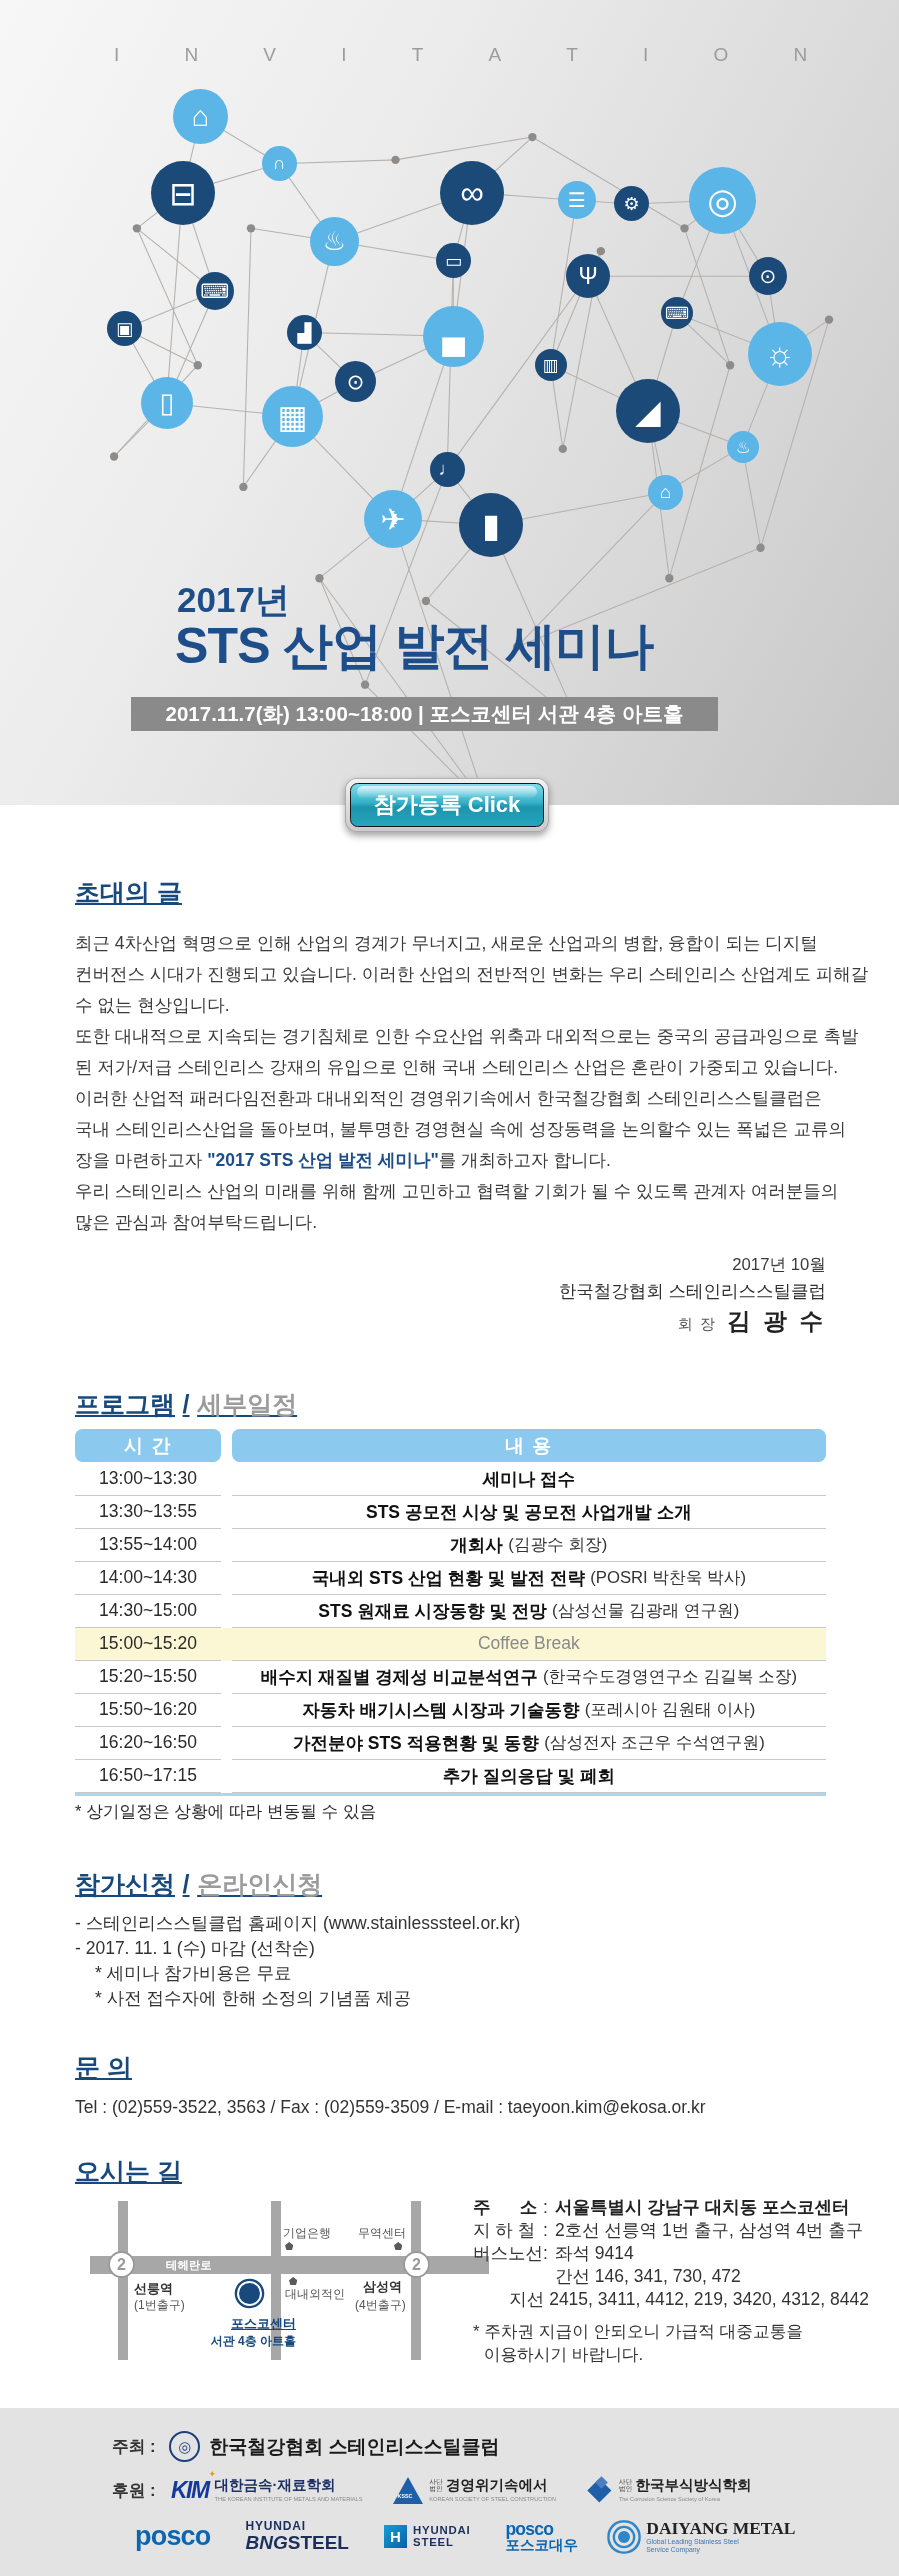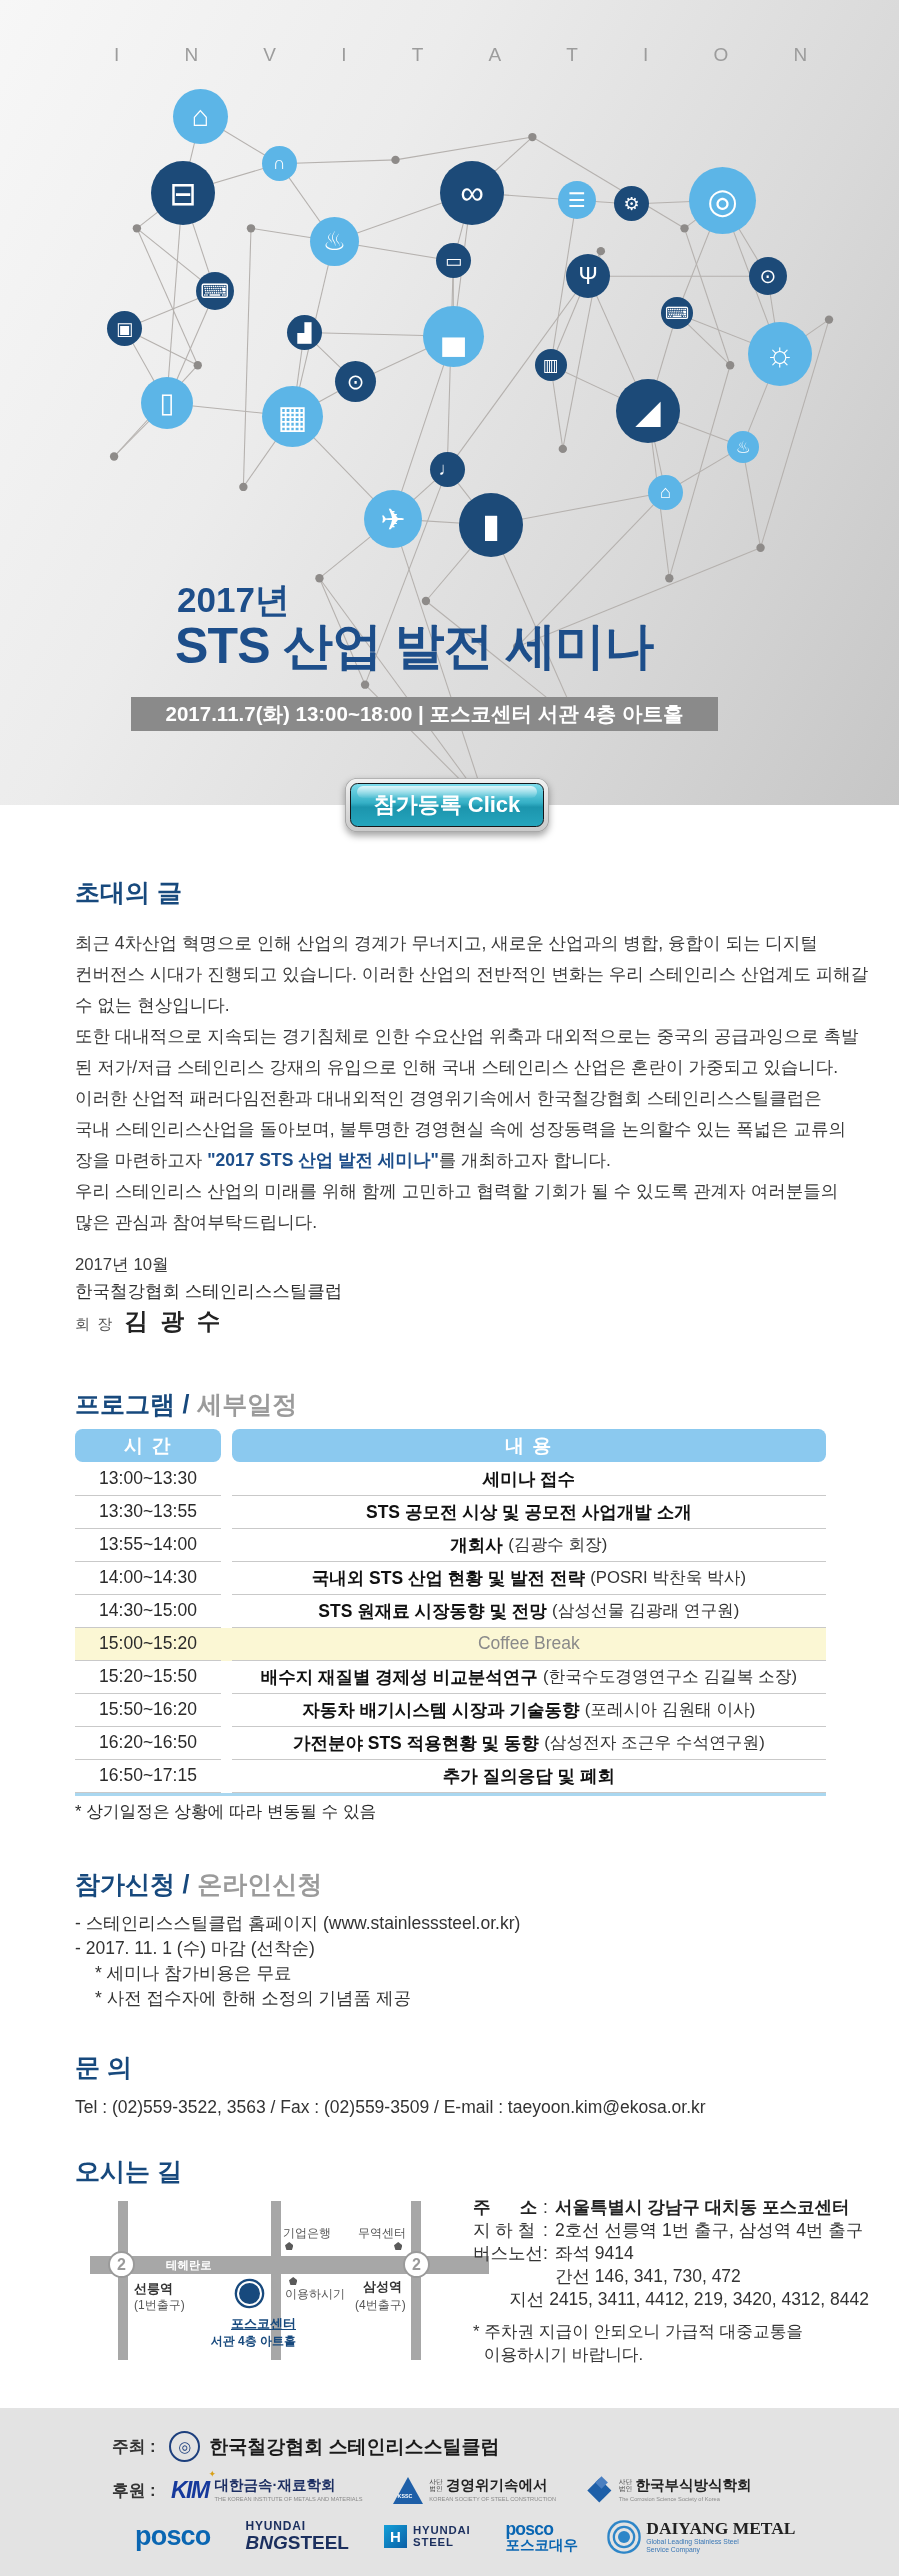--- a/index.html
+++ b/index.html
@@ -26,29 +26,29 @@
         background:linear-gradient(180deg,#f2f2f2,#c9c9c9);box-shadow:0 3.8px 7.6px rgba(0,0,0,.35),inset 0 0 0 0.8px #9e9e9e;
         padding:0;border:none;cursor:pointer;z-index:4;}
   .register-inner{position:absolute;left:4.6px;top:4.6px;right:4.6px;bottom:4.6px;border-radius:7.6px;
         background:linear-gradient(180deg,#7edcec 0%,#35b0c6 45%,#1c95ad 55%,#25a5bd 100%);
         border:1.5px solid #15171a;display:flex;align-items:center;justify-content:center;
         color:#fff;font-size:22px;font-weight:800;white-space:nowrap;}
   .register-inner::after{content:"";position:absolute;left:6px;right:6px;top:2.3px;height:12px;border-radius:7.6px;
         background:linear-gradient(180deg,rgba(255,255,255,.75),rgba(255,255,255,.05));}
 
   
-  .h-section{position:absolute;left:75px;font-size:25px;font-weight:800;color:#17497d;white-space:nowrap;}
+  .h-section{position:absolute;left:75px;font-size:25px;font-weight:800;color:#17497d;white-space:nowrap;text-decoration:underline;}
   .h-sep{color:#17497d;font-weight:700;margin:0 7.6px;}
   .h-sub{color:#9b9b9b;font-weight:700;}
 
   
   .invite-lines{position:absolute;left:75px;top:928px;width:761px;font-size:17.5px;color:#3b3b3b;}
   .invite-lines .line{height:31px;line-height:31px;white-space:nowrap;}
   .invite-hl{color:#1d4e8a;font-weight:800;}
-  .signature{position:absolute;left:75px;top:1252px;width:751px;text-align:left;color:#3b3b3b;}
+  .signature{position:absolute;left:75px;top:1252px;width:751px;text-align:right;color:#3b3b3b;}
   .sig-date{font-size:16.7px;line-height:26px;}
   .sig-org{font-size:17.5px;line-height:26px;font-weight:500;color:#2f2f2f;}
   .sig-name-row{font-size:23.6px;line-height:35px;font-weight:800;color:#222;letter-spacing:3px;}
   .sig-title{font-size:15px;font-weight:400;color:#555;letter-spacing:1.5px;margin-right:10.7px;}
 
   
   .program-table{position:absolute;left:75px;top:1429px;width:751px;}
   .pt-header{display:flex;height:33px;margin-bottom:0.8px;}
   .pt-header .hcell{background:#8bc9ef;border-radius:7.6px;color:#fff;font-size:19px;font-weight:800;
         display:flex;align-items:center;justify-content:center;letter-spacing:1.5px;}
@@ -450,21 +450,21 @@
     <div class="map-label" style="left:283px;top:26px;">무역센터</div>
     <div class="pentagon" style="left:319px;top:43px;"></div>
     <div class="map-label strong" style="left:59px;top:81px;">선릉역</div>
     <div class="map-label" style="left:59px;top:98px;">(1번출구)</div>
     <div class="venue-dot"></div>
     <div class="venue-label">
       <div class="venue-name">포스코센터</div>
       <div class="venue-floor">서관 4층 아트홀</div>
     </div>
     <div class="pentagon" style="left:214px;top:78px;"></div>
-    <div class="map-label" style="left:210px;top:87px;">이용하시기</div>
+    <div class="map-label" style="left:210px;top:87px;">대내외적인</div>
     <div class="map-label strong" style="left:288px;top:79px;">삼성역</div>
     <div class="map-label" style="left:280px;top:98px;">(4번출구)</div>
   </div>
   <div class="addr" id="addr-block">
       <div class="addr-line bold"><span class="addr-label">주      소</span><span class="addr-colon">:</span><span class="addr-value">서울특별시 강남구 대치동 포스코센터</span></div>
       <div class="addr-line"><span class="addr-label">지 하 철</span><span class="addr-colon">:</span><span class="addr-value">2호선 선릉역 1번 출구, 삼성역 4번 출구</span></div>
       <div class="addr-line"><span class="addr-label">버스노선</span><span class="addr-colon">:</span><span class="addr-value">좌석 9414</span></div>
       <div class="addr-line"><span class="addr-label"></span><span class="addr-colon" style="visibility: hidden;">:</span><span class="addr-value">간선 146, 341, 730, 472</span></div>
       <div class="addr-line"><span class="addr-label"></span><span class="addr-colon" style="visibility: hidden;">:</span><span class="addr-value">지선 2415, 3411, 4412, 219, 3420, 4312, 8442</span></div>
       <div class="addr-note">

